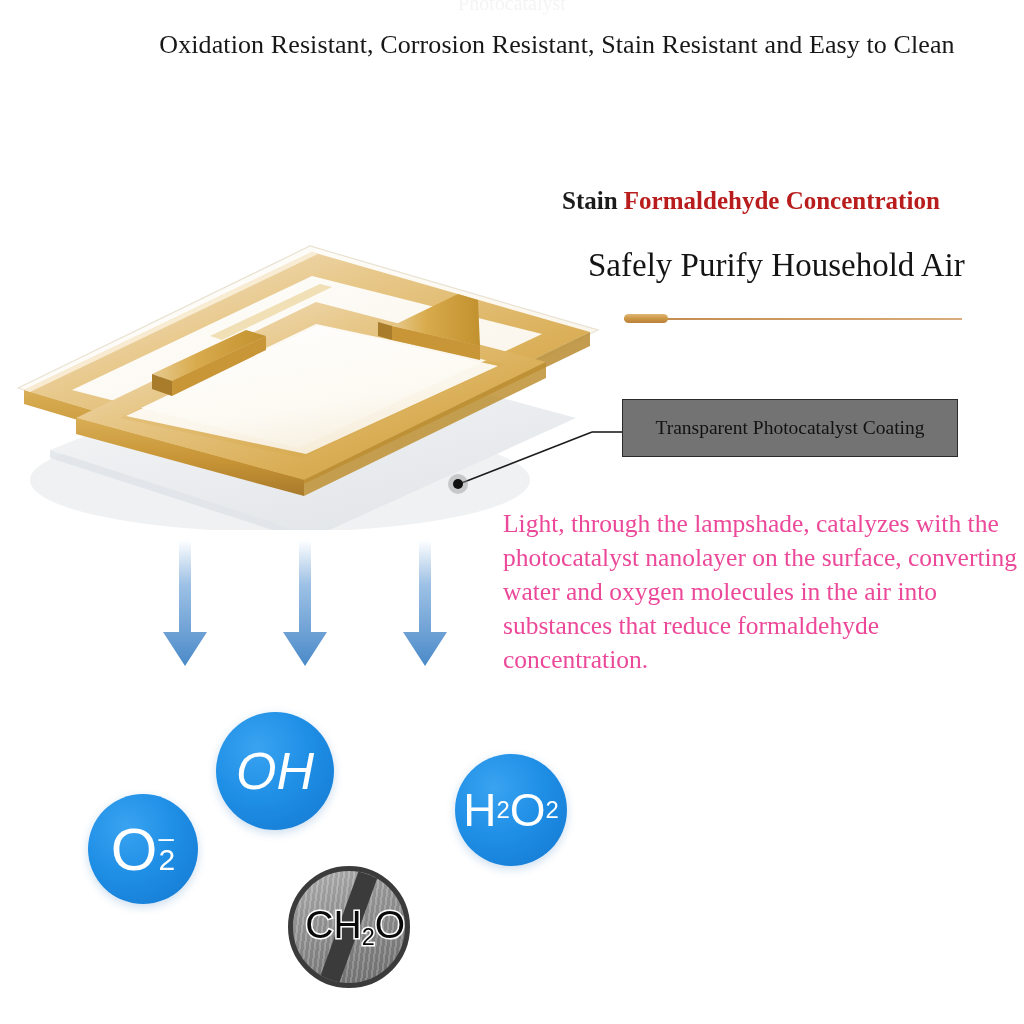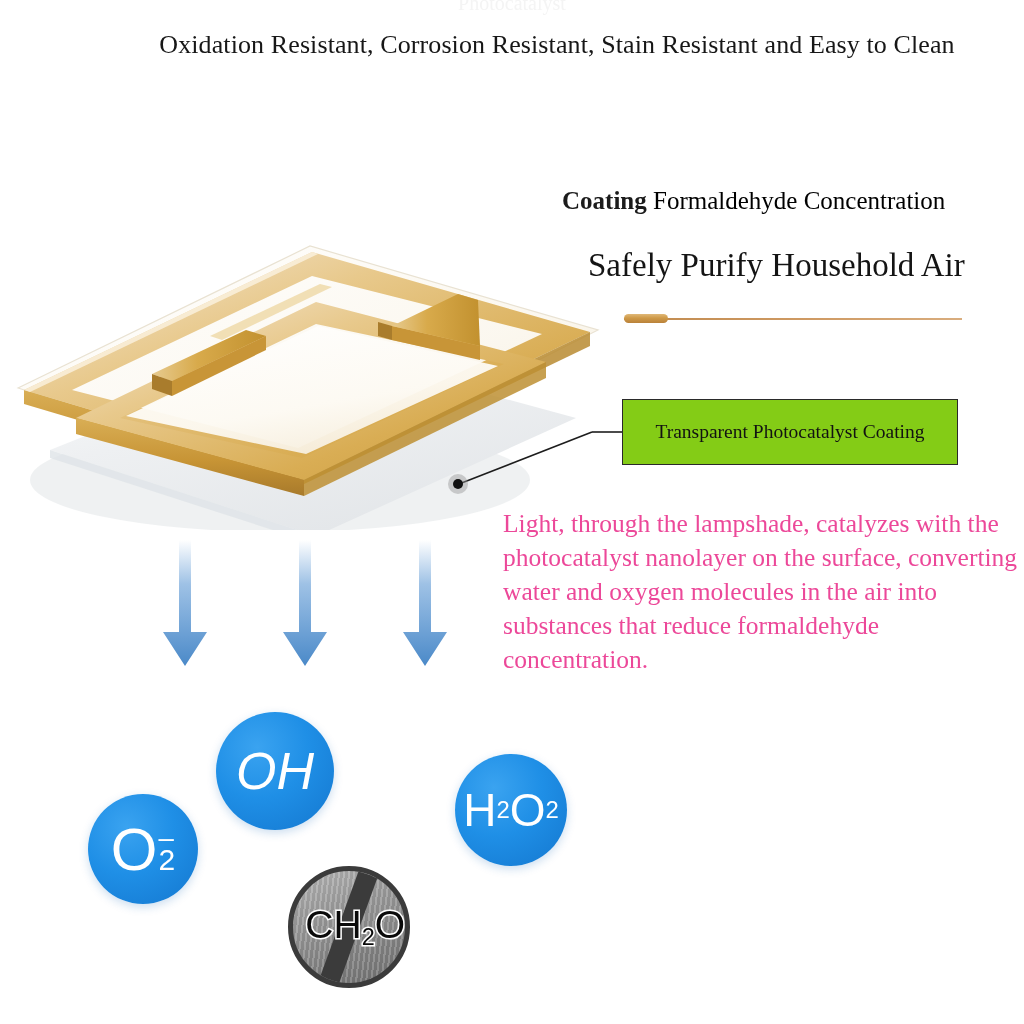--- a/index.html
+++ b/index.html
@@ -38,21 +38,21 @@
 
   
   .reduce-line{
     position:absolute;
     left:562px; top:188px;
     font-size:25px;
     white-space:nowrap;
     line-height:1;
   }
   .reduce-line .dark{ color:#1b1b1b; font-weight:700; }
-  .reduce-line .gold{ color:#000000; }
+  .reduce-line .gold{ color:#b91c1c;font-weight:bold; }
 
   .purify-line{
     position:absolute;
     left:588px; top:249px;
     font-size:33px;
     color:#141414;
     white-space:nowrap;
     line-height:1;
   }
 
@@ -83,23 +83,23 @@
     width:515px;
     font-size:25.5px;
     line-height:1.33;
     color:#ec4899;
   }
 
   
   .callout-box{
     position:absolute;
     left:622px; top:399px;
-    width:336px; height:66px;
+    width:336px; height:58px;
     border:1.6px solid #2a2a2a;
-    background:#84cc16;
+    background:#737373;
     display:flex; align-items:center; justify-content:center;
   }
   .callout-box span{
     font-size:19.5px;
     color:#121212;
     white-space:nowrap;
   }
   .leader-line{ position:absolute; left:0; top:0; width:1024px; height:1024px; pointer-events:none; }
   .leader-dot{
     position:absolute;
@@ -251,21 +251,21 @@
       <path d="M 412,176 L 478,144 L 498,150 L 500,196 Z" fill="url(#goldBar)"></path>
       <path d="M 412,176 L 412,190 L 398,186 L 398,172 Z" fill="#a97c2c"></path>
 
       <path d="M 230,186 L 340,134 L 352,137 L 242,190 Z" fill="#efdcae" opacity="0.9"></path>
 
       <path d="M 44,240 L 332,102 L 338,104 L 50,242 Z" fill="#fbf3e1" opacity="0.8"></path>
     </svg>
   </div>
 
   <div class="reduce-line">
-    <span class="dark">Coating </span><span class="gold">Formaldehyde Concentration</span>
+    <span class="dark">Stain </span><span class="gold">Formaldehyde Concentration</span>
   </div>
 
   <div class="purify-line">Safely Purify Household Air</div>
 
   <div class="divider-wrap">
     <div class="divider-thin"></div>
     <div class="divider-stub"></div>
   </div>
 
   <svg class="leader-line">

